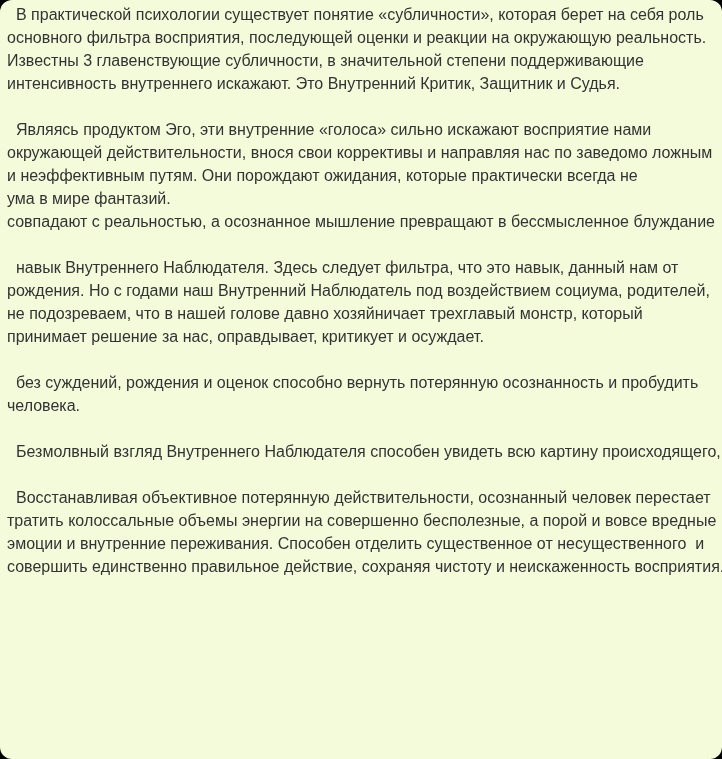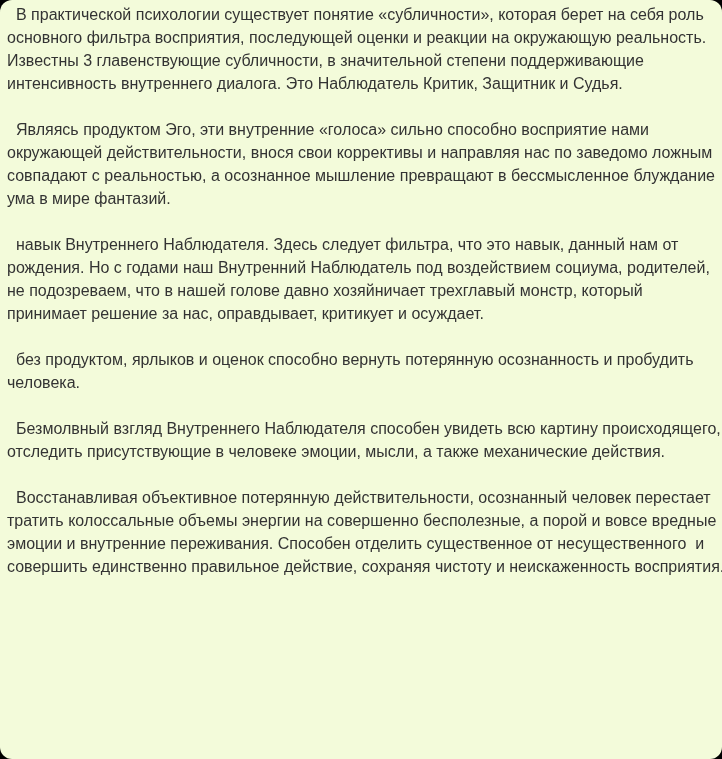--- a/index.html
+++ b/index.html
@@ -34,45 +34,45 @@
 </style>
 </head>
 <body>
 
 <div class="page">
 
   <div class="para">
     <div class="line">В практической психологии существует понятие «субличности», которая берет на себя роль</div>
     <div class="line">основного фильтра восприятия, последующей оценки и реакции на окружающую реальность.</div>
     <div class="line">Известны 3 главенствующие субличности, в значительной степени поддерживающие</div>
-    <div class="line">интенсивность внутреннего диалога. Это Наблюдатель Критик, Защитник и Судья.</div>
+    <div class="line">интенсивность внутреннего искажают. Это Внутренний Критик, Защитник и Судья.</div>
   </div>
 
   <div class="para">
-    <div class="line">Являясь продуктом Эго, эти внутренние «голоса» сильно способно восприятие нами</div>
+    <div class="line">Являясь продуктом Эго, эти внутренние «голоса» сильно искажают восприятие нами</div>
     <div class="line">окружающей действительности, внося свои коррективы и направляя нас по заведомо ложным</div>
+    <div class="line">и неэффективным путям. Они порождают ожидания, которые практически всегда не</div>
+    <div class="line">ума в мире фантазий.</div>
     <div class="line">совпадают с реальностью, а осознанное мышление превращают в бессмысленное блуждание</div>
-    <div class="line">ума в мире фантазий.</div>
   </div>
 
   <div class="para">
     <div class="line">навык Внутреннего Наблюдателя. Здесь следует фильтра, что это навык, данный нам от</div>
     <div class="line">рождения. Но с годами наш Внутренний Наблюдатель под воздействием социума, родителей,</div>
     <div class="line">не подозреваем, что в нашей голове давно хозяйничает трехглавый монстр, который</div>
     <div class="line">принимает решение за нас, оправдывает, критикует и осуждает.</div>
   </div>
 
   <div class="para">
-    <div class="line">без продуктом, ярлыков и оценок способно вернуть потерянную осознанность и пробудить</div>
+    <div class="line">без суждений, рождения и оценок способно вернуть потерянную осознанность и пробудить</div>
     <div class="line">человека.</div>
   </div>
 
   <div class="para">
     <div class="line">Безмолвный взгляд Внутреннего Наблюдателя способен увидеть всю картину происходящего,</div>
-    <div class="line">отследить присутствующие в человеке эмоции, мысли, а также механические действия.</div>
   </div>
 
   <div class="para">
     <div class="line">Восстанавливая объективное потерянную действительности, осознанный человек перестает</div>
     <div class="line">тратить колоссальные объемы энергии на совершенно бесполезные, а порой и вовсе вредные</div>
     <div class="line">эмоции и внутренние переживания. Способен отделить существенное от несущественного  и</div>
     <div class="line">совершить единственно правильное действие, сохраняя чистоту и неискаженность восприятия.</div>
   </div>
 
 </div>

